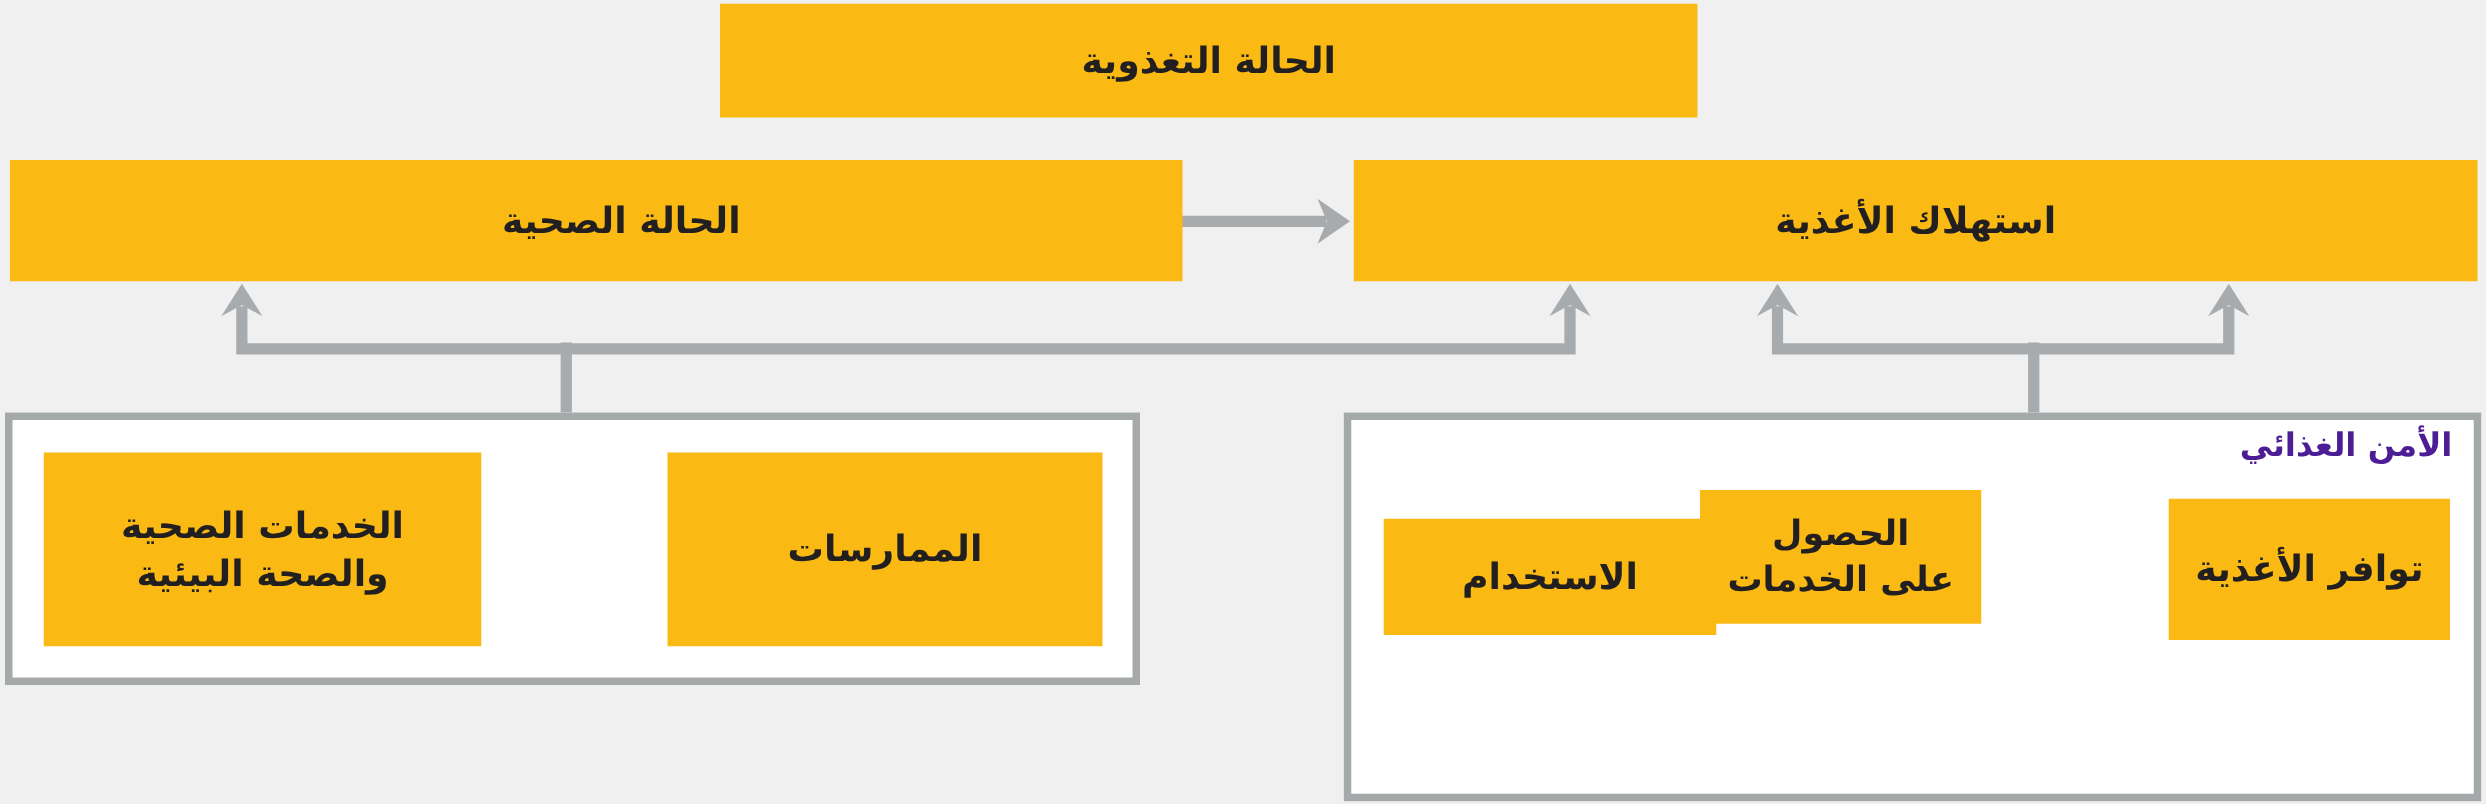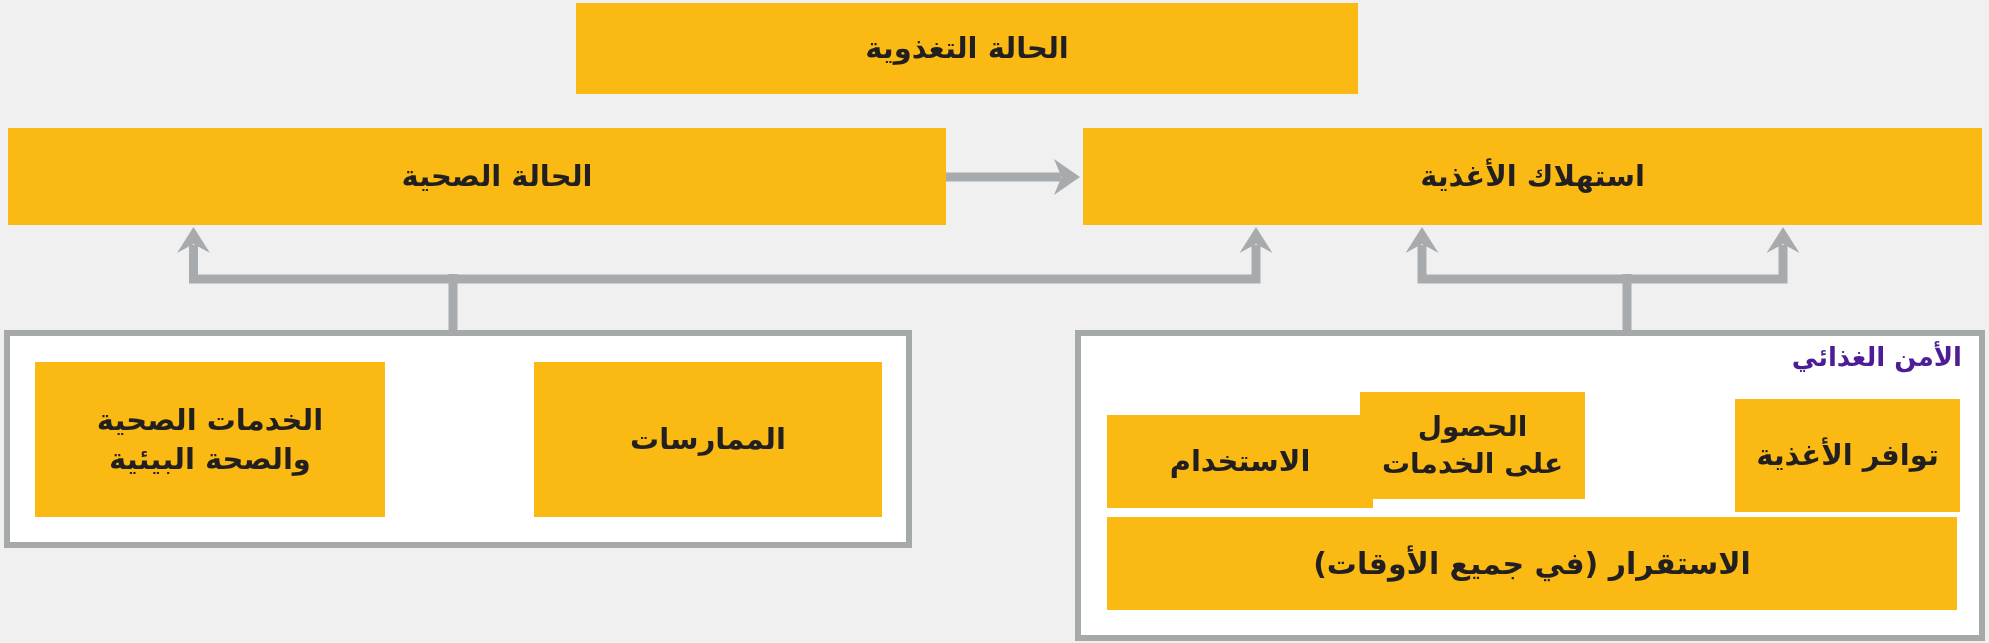--- a/index.html
+++ b/index.html
@@ -96,17 +96,14 @@
   <div class="ybox box-utilization">
     <span>الاستخدام</span>
   </div>
   <div class="ybox box-access">
     <span>الحصول</span>
     <span>على الخدمات</span>
   </div>
   <div class="ybox box-availability">
     <span>توافر الأغذية</span>
   </div>
-  <div class="ybox box-stability">
-    <span>الاستقرار (في جميع الأوقات)</span>
-  </div>
 
 </div>
 
 </body></html>

